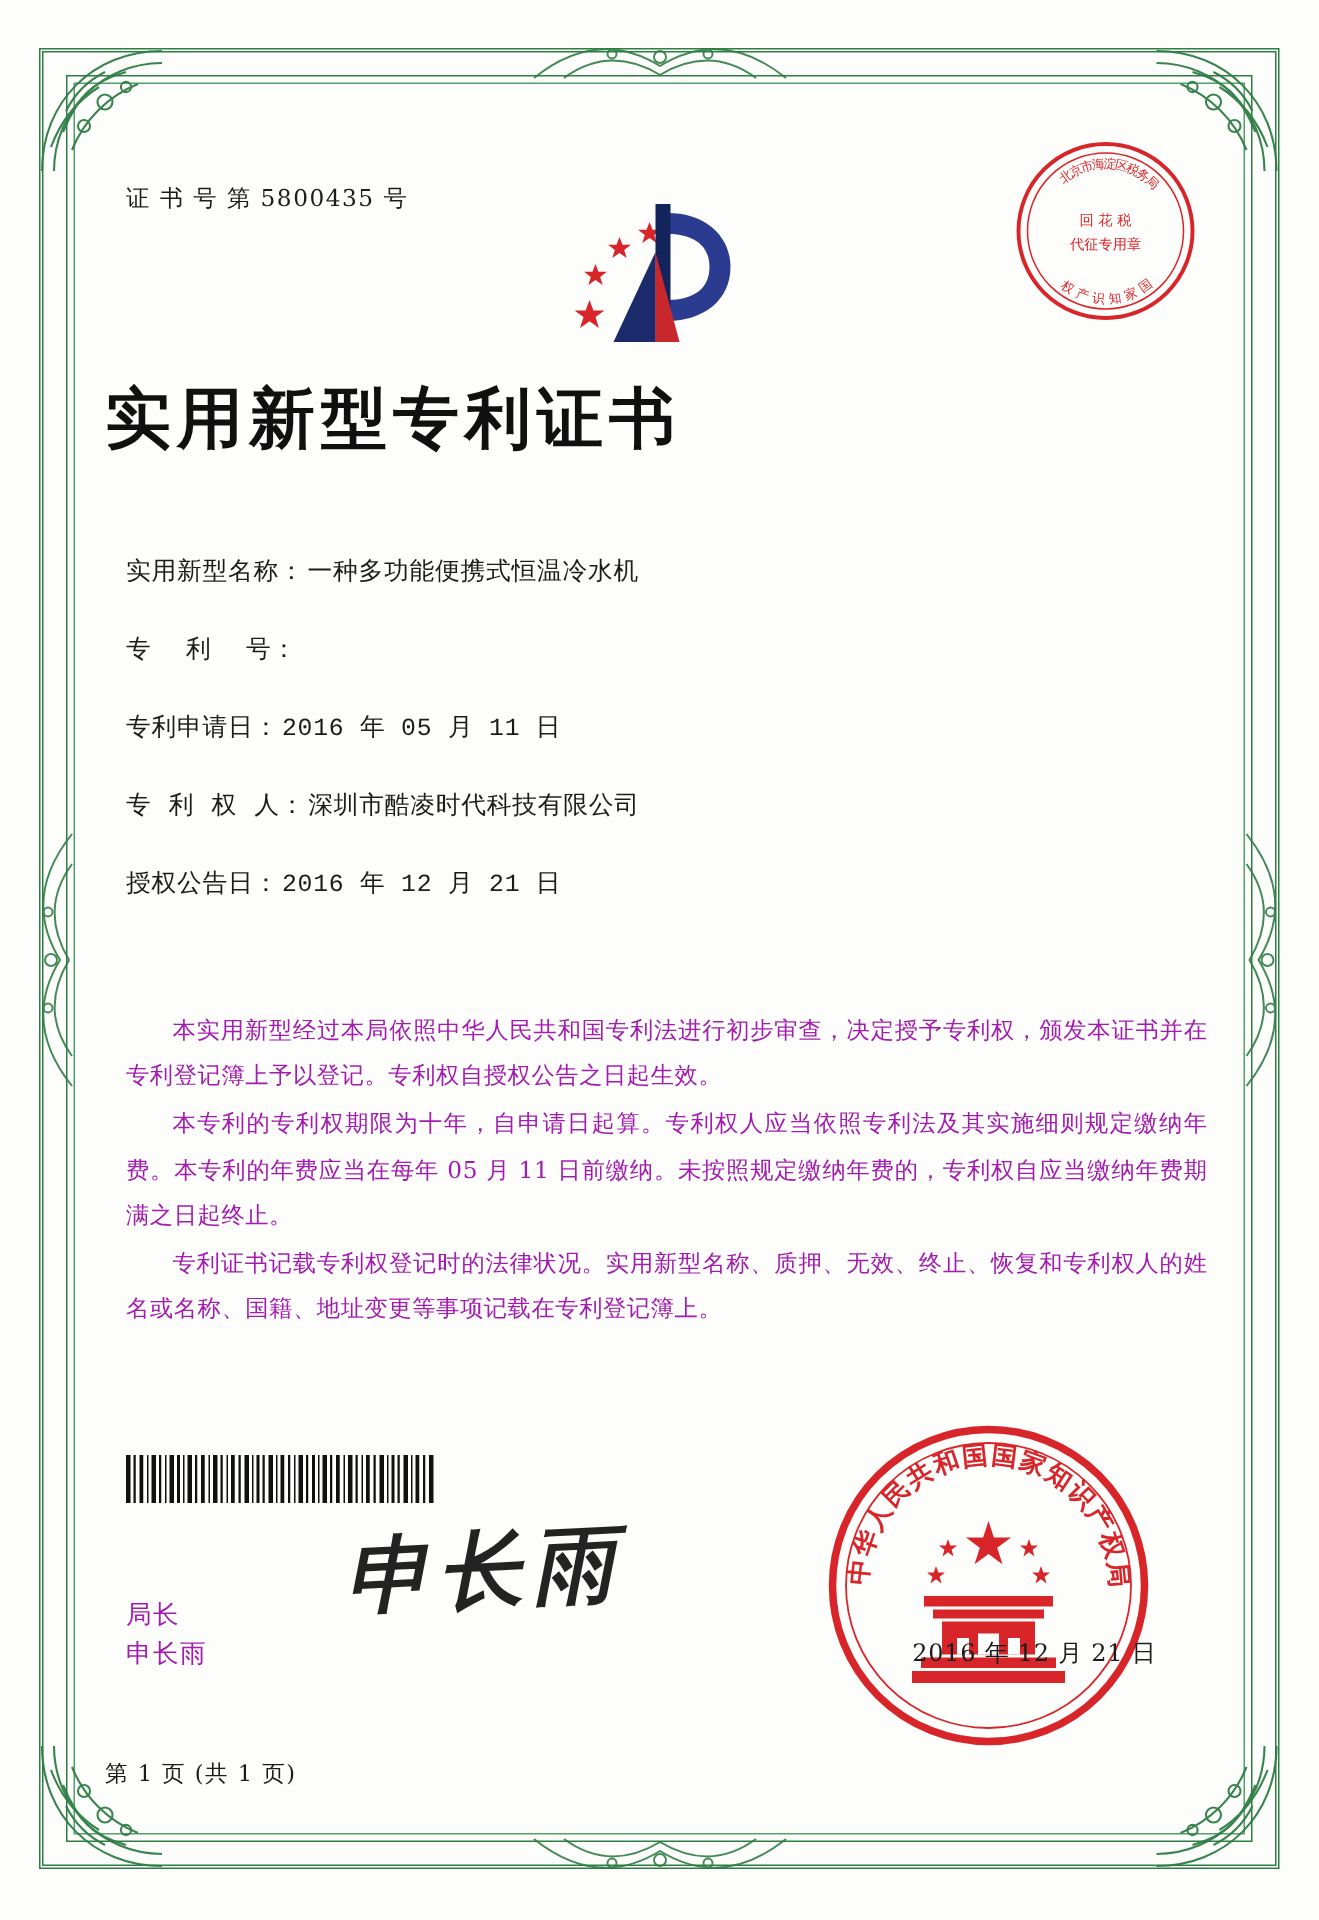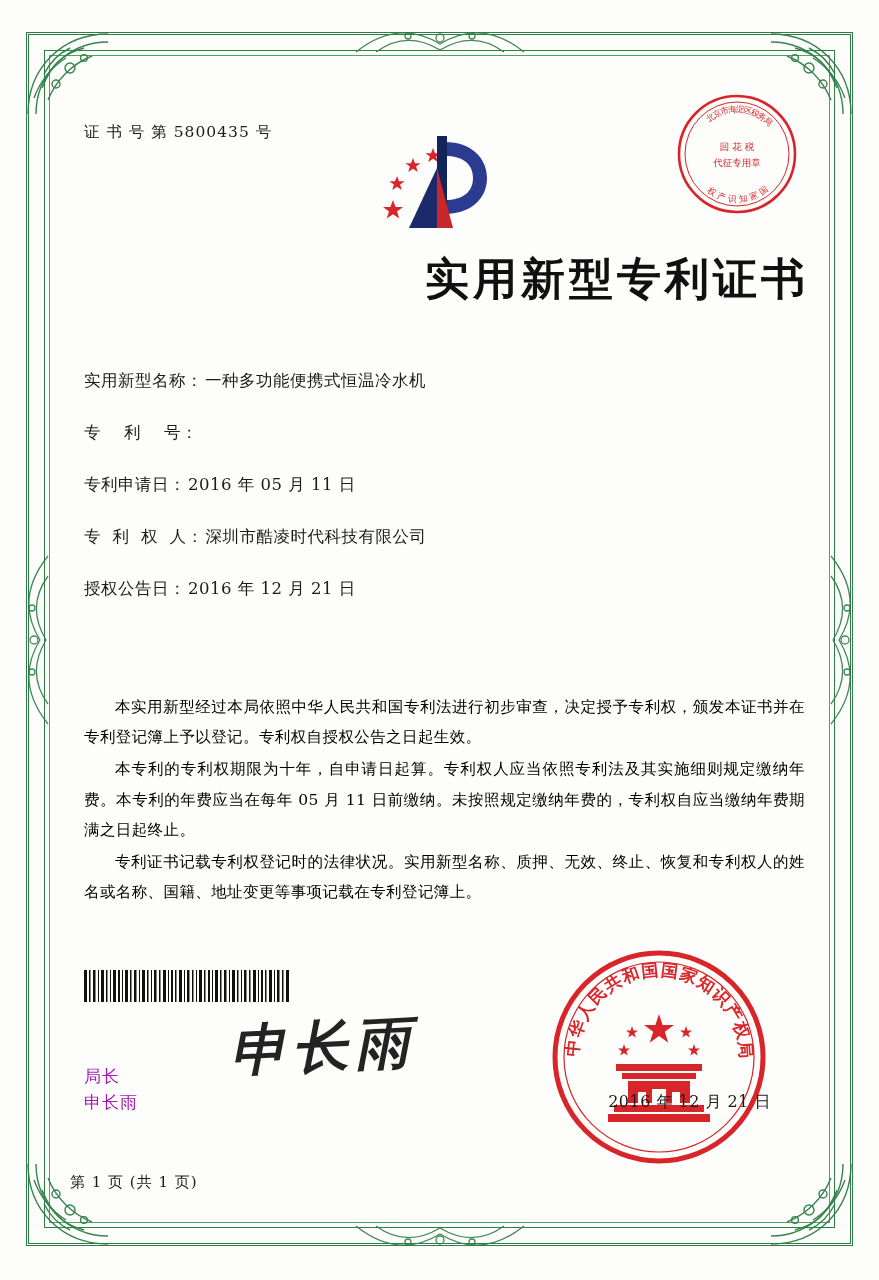--- a/index.html
+++ b/index.html
@@ -81,21 +81,21 @@
     transform: translateX(-50%);
     top: 48px;
     width: 130px;
     height: 110px;
   }
 
   .title {
     position: absolute;
     left: 0; right: 0;
     top: 170px;
-    text-align: right;
+    text-align: left;
     font-size: 44px;
     font-weight: bold;
     letter-spacing: 4px;
     color: #101010;
     font-family: "DejaVu Serif", "Liberation Serif", serif;
   }
 
   
   .seal-top {
     position: absolute;
@@ -121,31 +121,32 @@
     color: #1b1b1b;
     letter-spacing: 0.5px;
   }
   .field .lbl {
     white-space: pre;
     flex: 0 0 auto;
   }
   .field .val {
     margin-left: 2px;
     flex: 1 1 auto;
+    font-family: Liberation Mono, monospace;
   }
 
   
   .paras {
     position: absolute;
     left: 14px;
     right: 4px;
-    top: 612px;
+    top: 592px;
     font-size: 15.5px;
     line-height: 1.95;
-    color: #000000;
+    color: #a21caf;
     font-family: "DejaVu Serif", "Liberation Serif", serif;
     letter-spacing: 0.4px;
     text-align: justify;
   }
   .paras p {
     margin: 0 0 2px 0;
     text-indent: 2em;
   }
 
   

